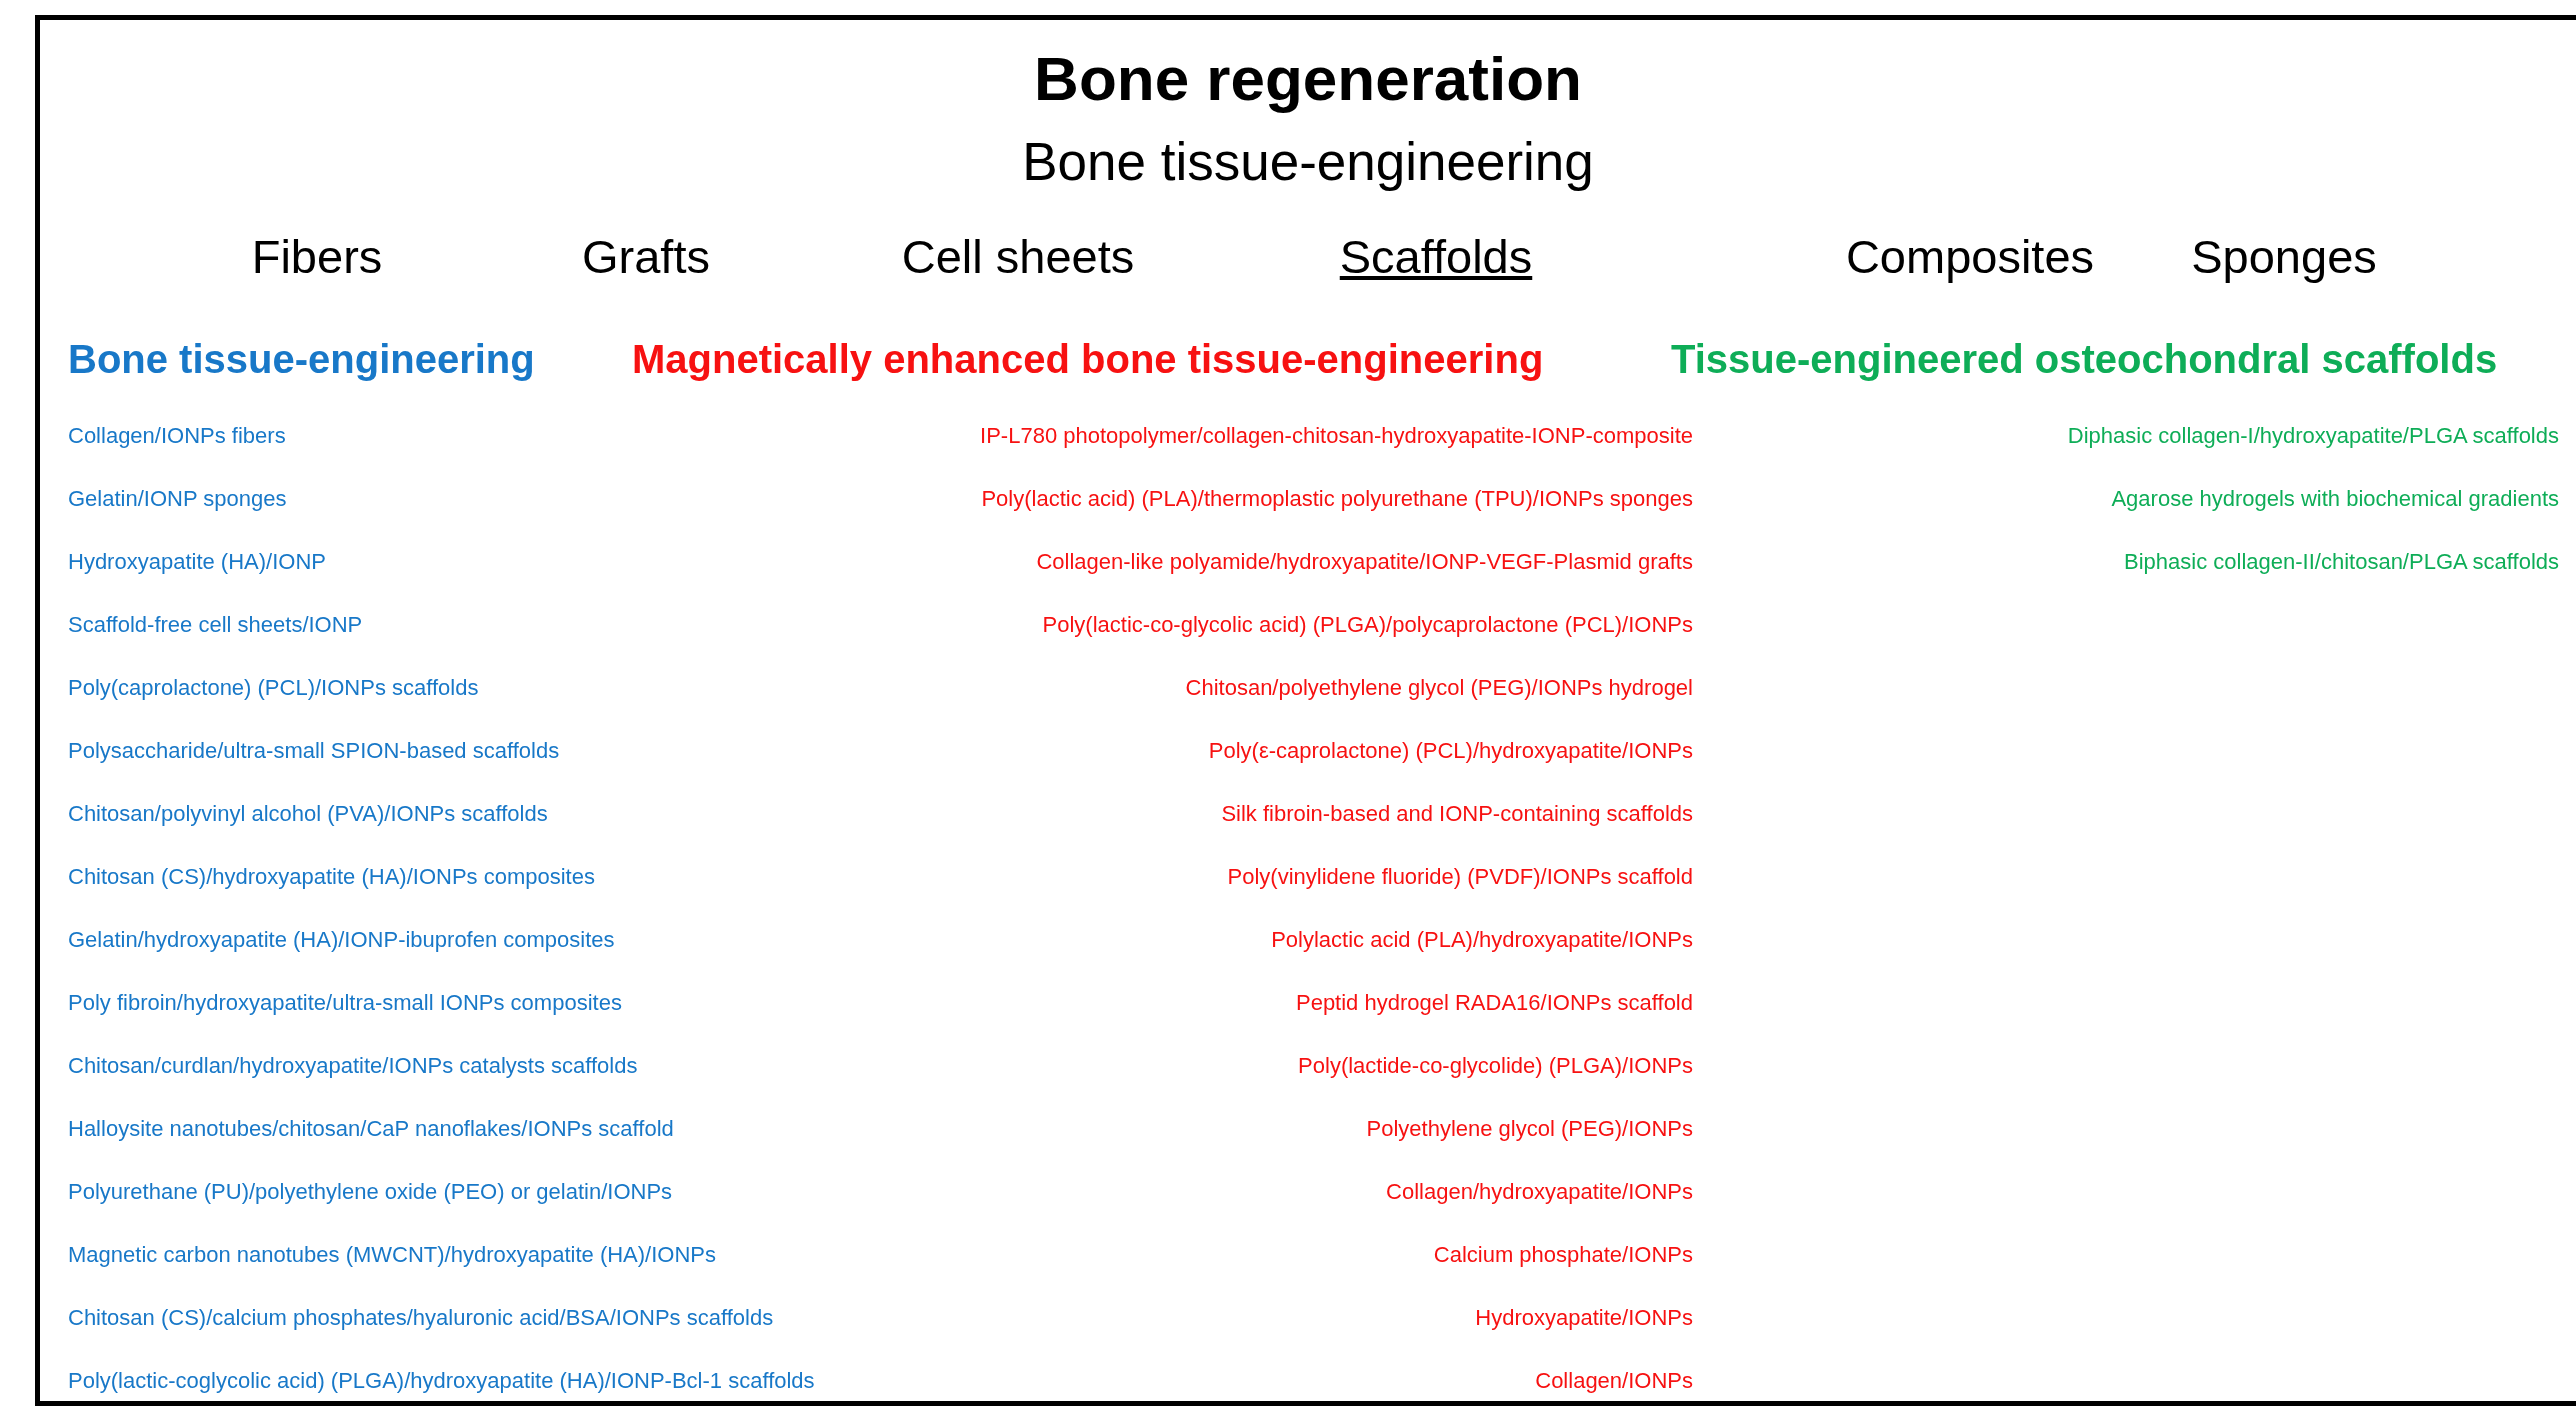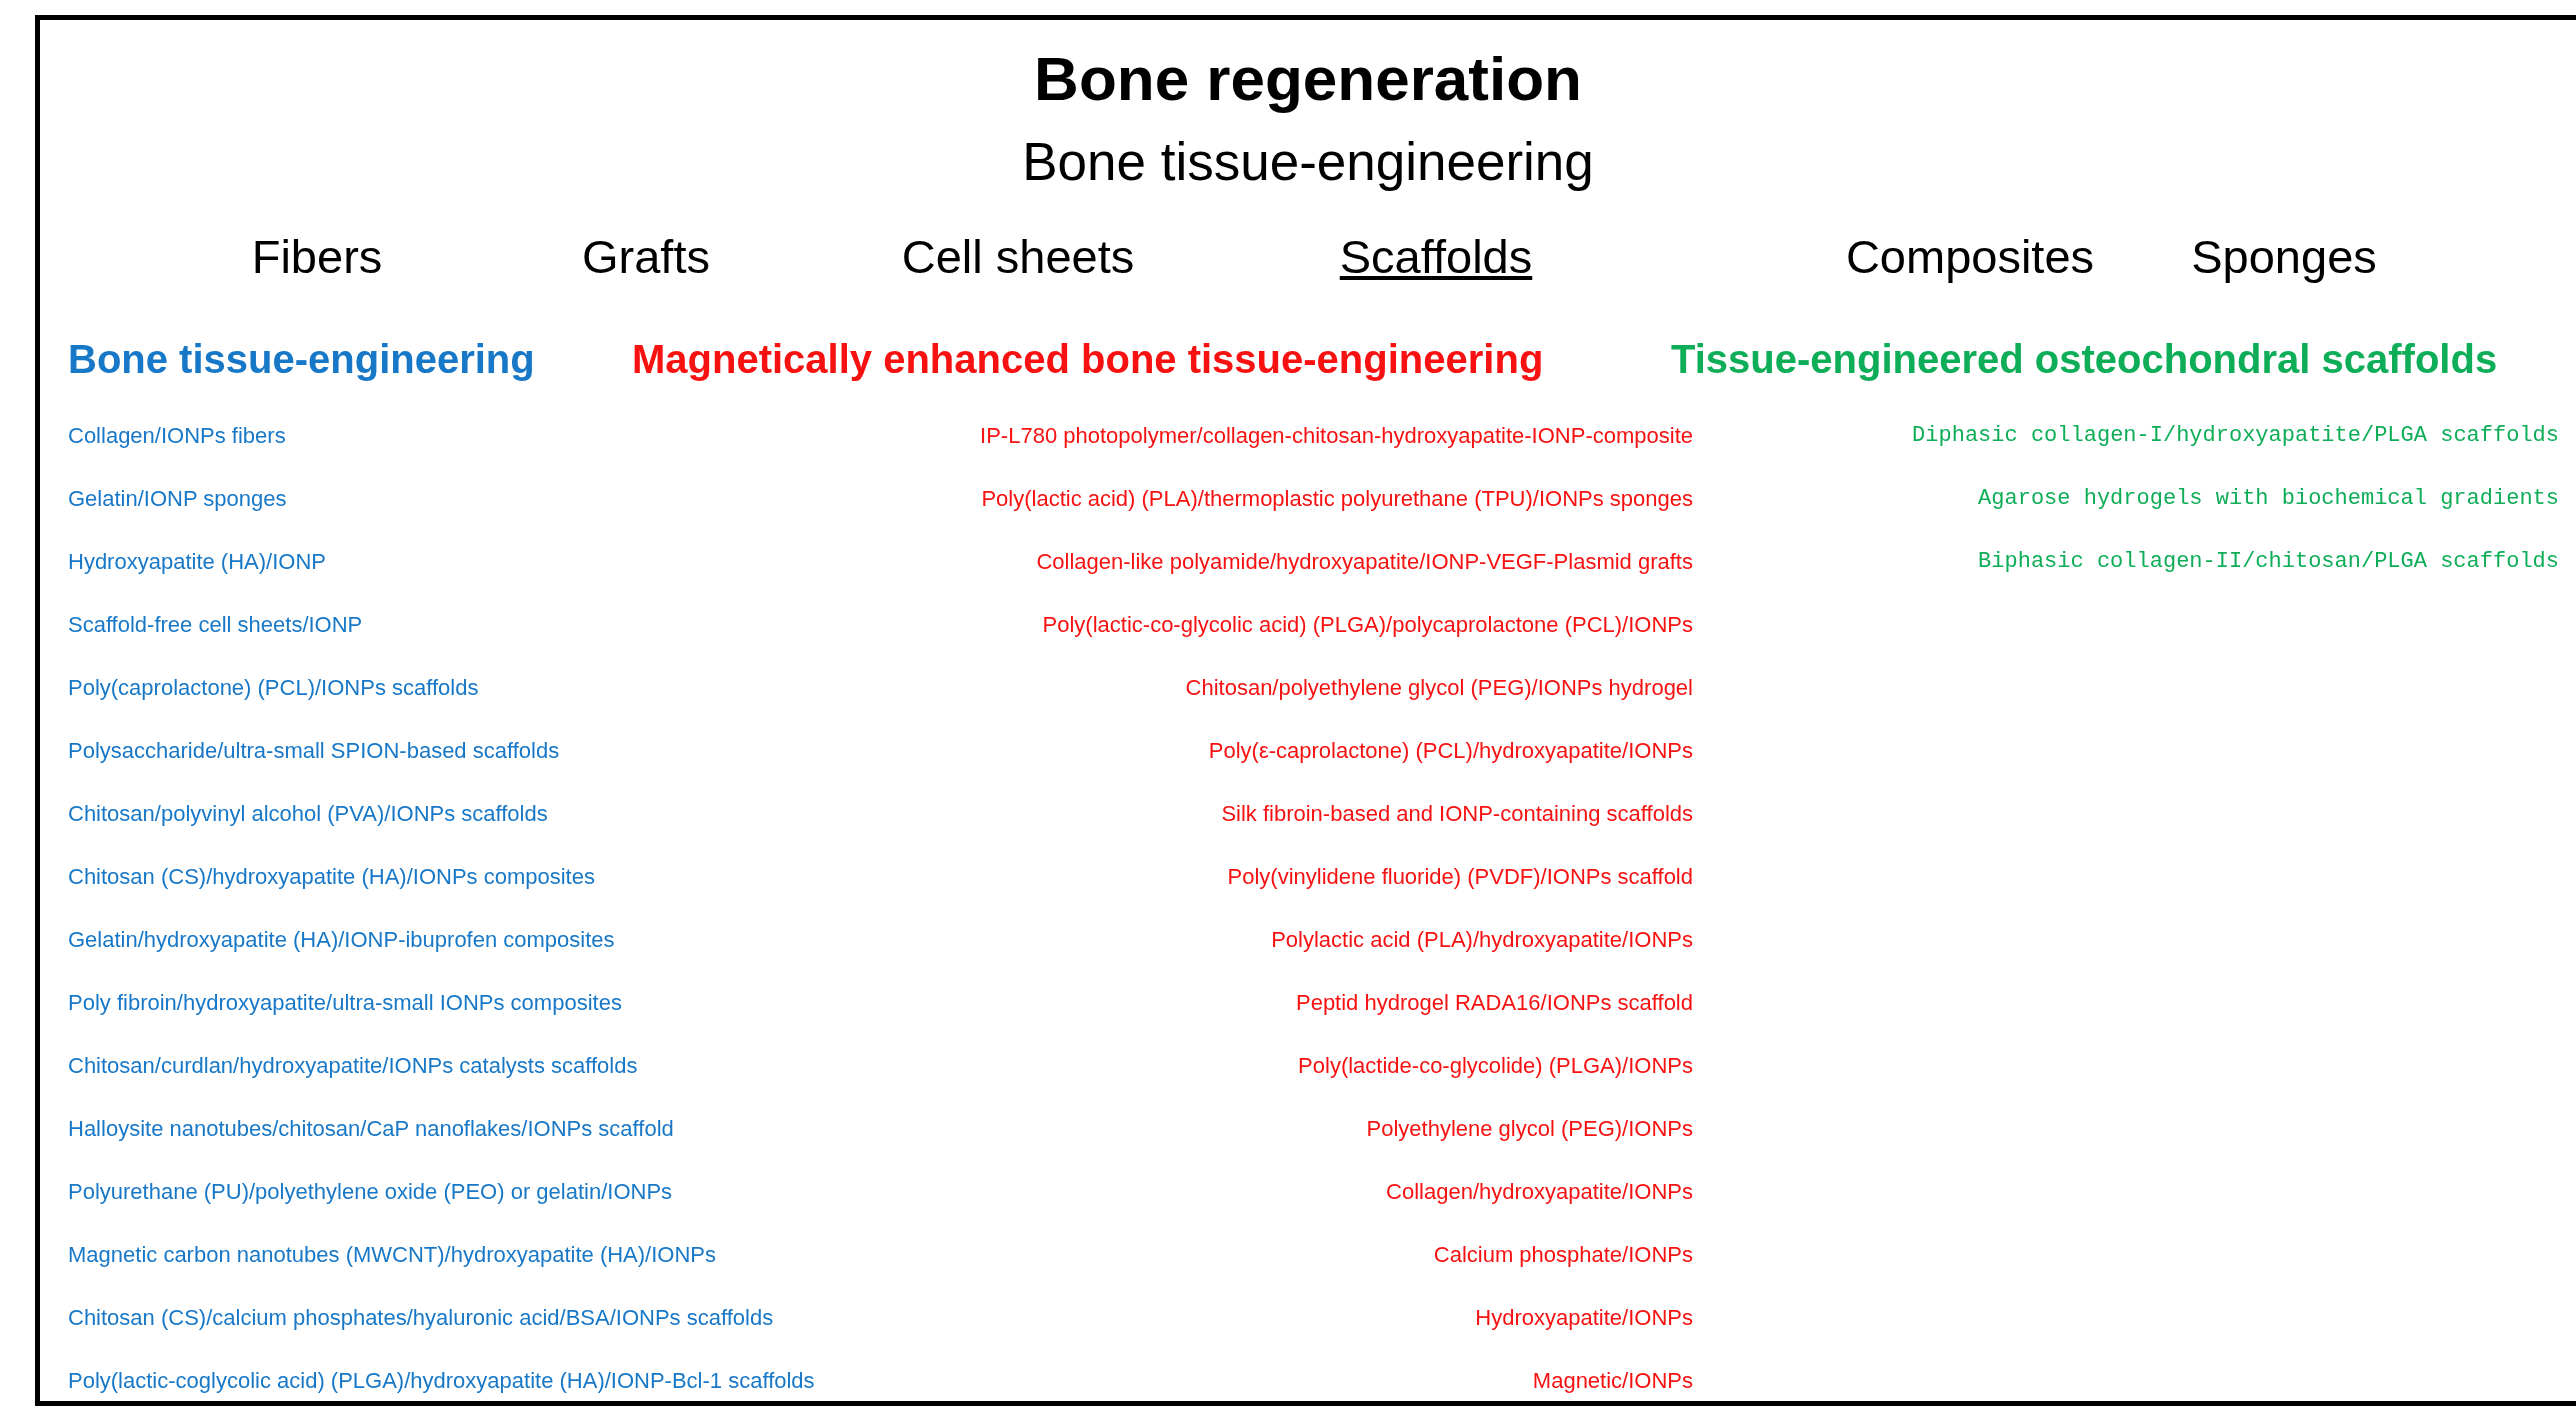--- a/index.html
+++ b/index.html
@@ -65,21 +65,21 @@
   .green-h { left: 1651px; color: var(--green, #0ead57); }
   .col {
     position: absolute;
     top: 404px;
     font-size: 22px;
     line-height: 63px;
     white-space: nowrap;
   }
   .blue-col  { left: 48px;    color: var(--blue,  #1878c8); text-align: left;  }
   .red-col   { right: 903px; color: var(--red,   #f71111); text-align: right; }
-  .green-col { right: 37px;   color: var(--green, #0ead57); text-align: right; font-family: Liberation Mono, monospace; }
+  .green-col { right: 37px;   color: var(--green, #0ead57); text-align: right; }
 </style>
 </head>
 <body>
 
 <div class="canvas">
   <div class="frame"></div>
 
   <div class="title">Bone regeneration</div>
   <div class="subtitle">Bone tissue-engineering</div>
 
@@ -123,21 +123,21 @@
       <div class="item">Poly(ε-caprolactone) (PCL)/hydroxyapatite/IONPs</div>
       <div class="item">Silk fibroin-based and IONP-containing scaffolds</div>
       <div class="item">Poly(vinylidene fluoride) (PVDF)/IONPs scaffold</div>
       <div class="item">Polylactic acid (PLA)/hydroxyapatite/IONPs</div>
       <div class="item">Peptid hydrogel RADA16/IONPs scaffold</div>
       <div class="item">Poly(lactide-co-glycolide) (PLGA)/IONPs</div>
       <div class="item">Polyethylene glycol (PEG)/IONPs</div>
       <div class="item">Collagen/hydroxyapatite/IONPs</div>
       <div class="item">Calcium phosphate/IONPs</div>
       <div class="item">Hydroxyapatite/IONPs</div>
-      <div class="item">Magnetic/IONPs</div>
+      <div class="item">Collagen/IONPs</div>
     </div>
   <div class="col green-col">
       <div class="item">Diphasic collagen-I/hydroxyapatite/PLGA scaffolds</div>
       <div class="item">Agarose hydrogels with biochemical gradients</div>
       <div class="item">Biphasic collagen-II/chitosan/PLGA scaffolds</div>
     </div>
 </div>
 
 
 </body></html>

